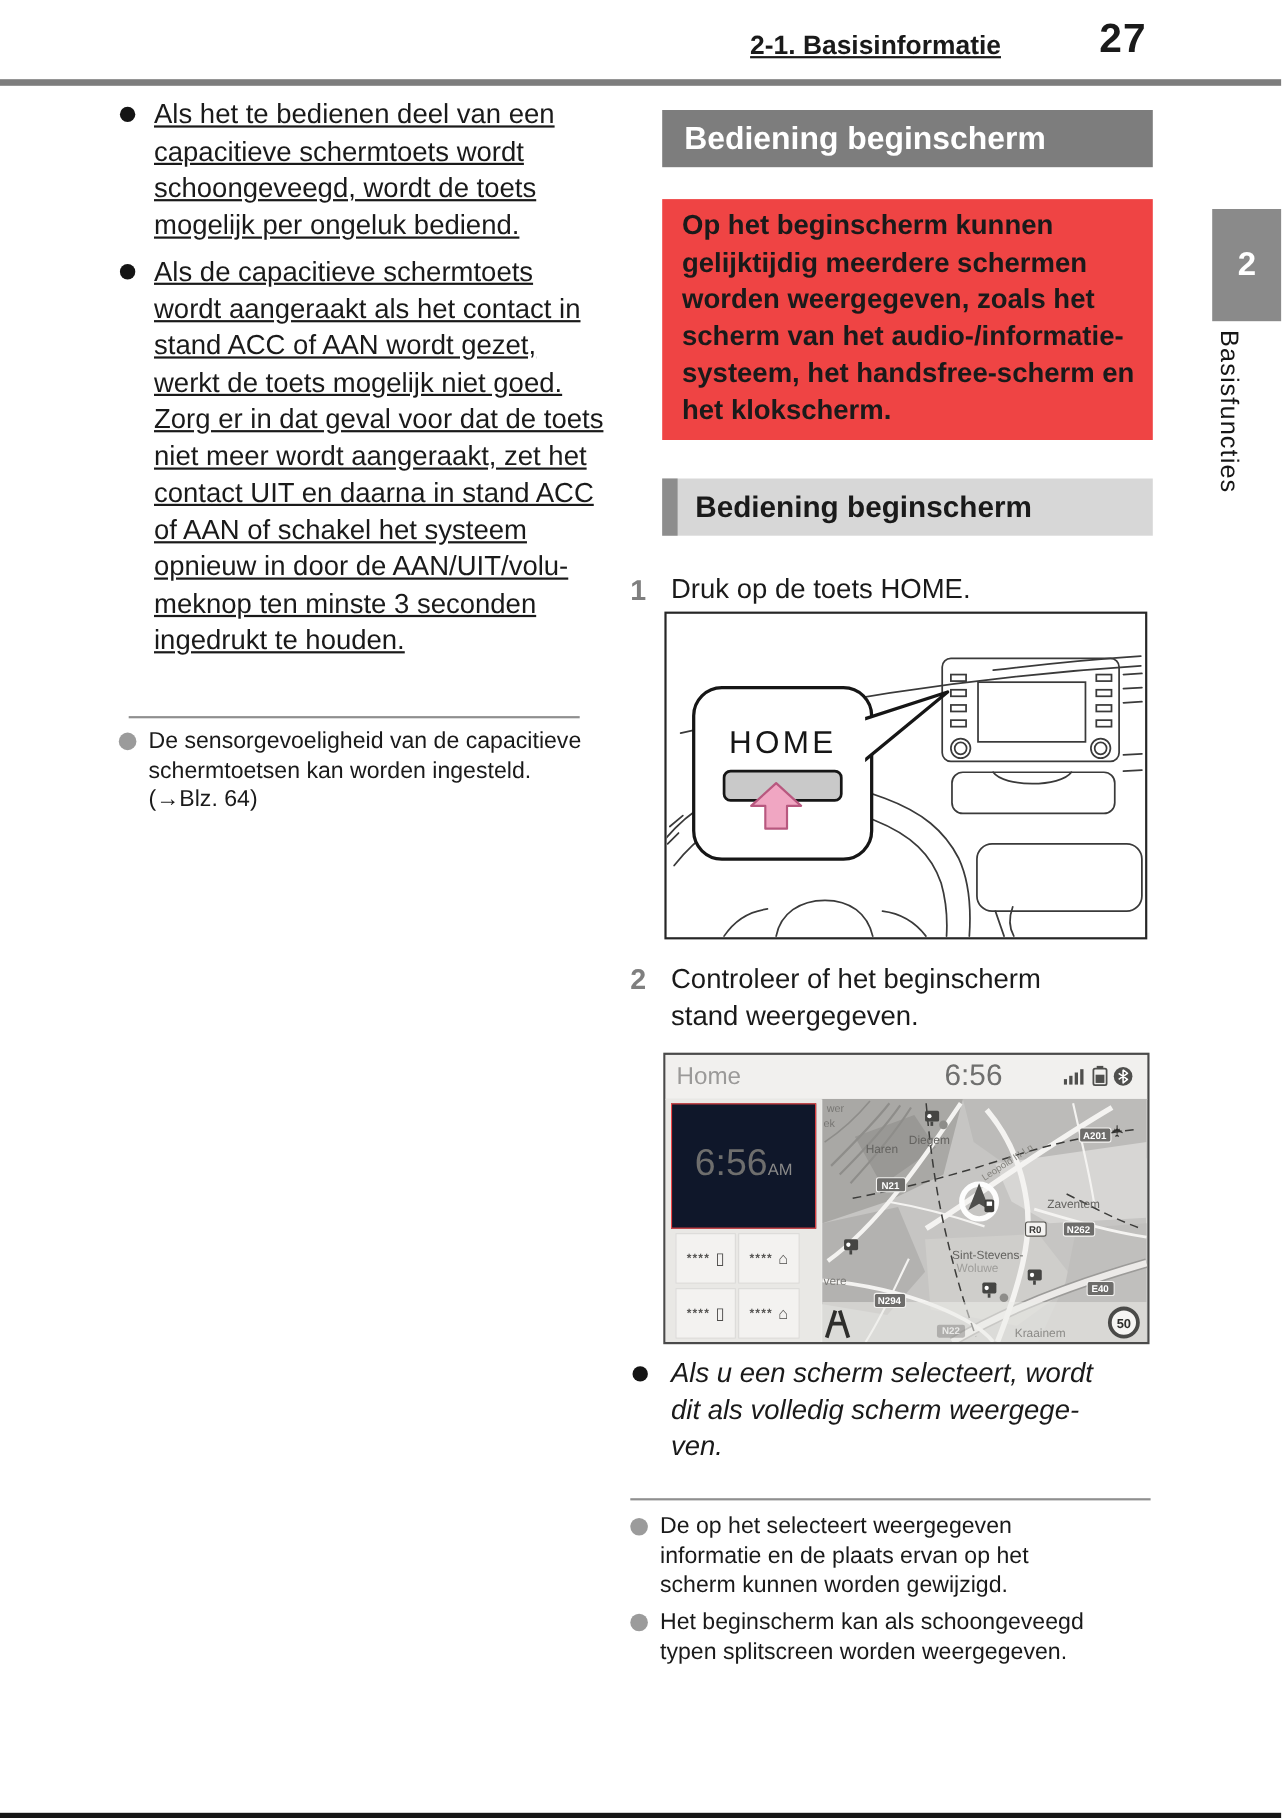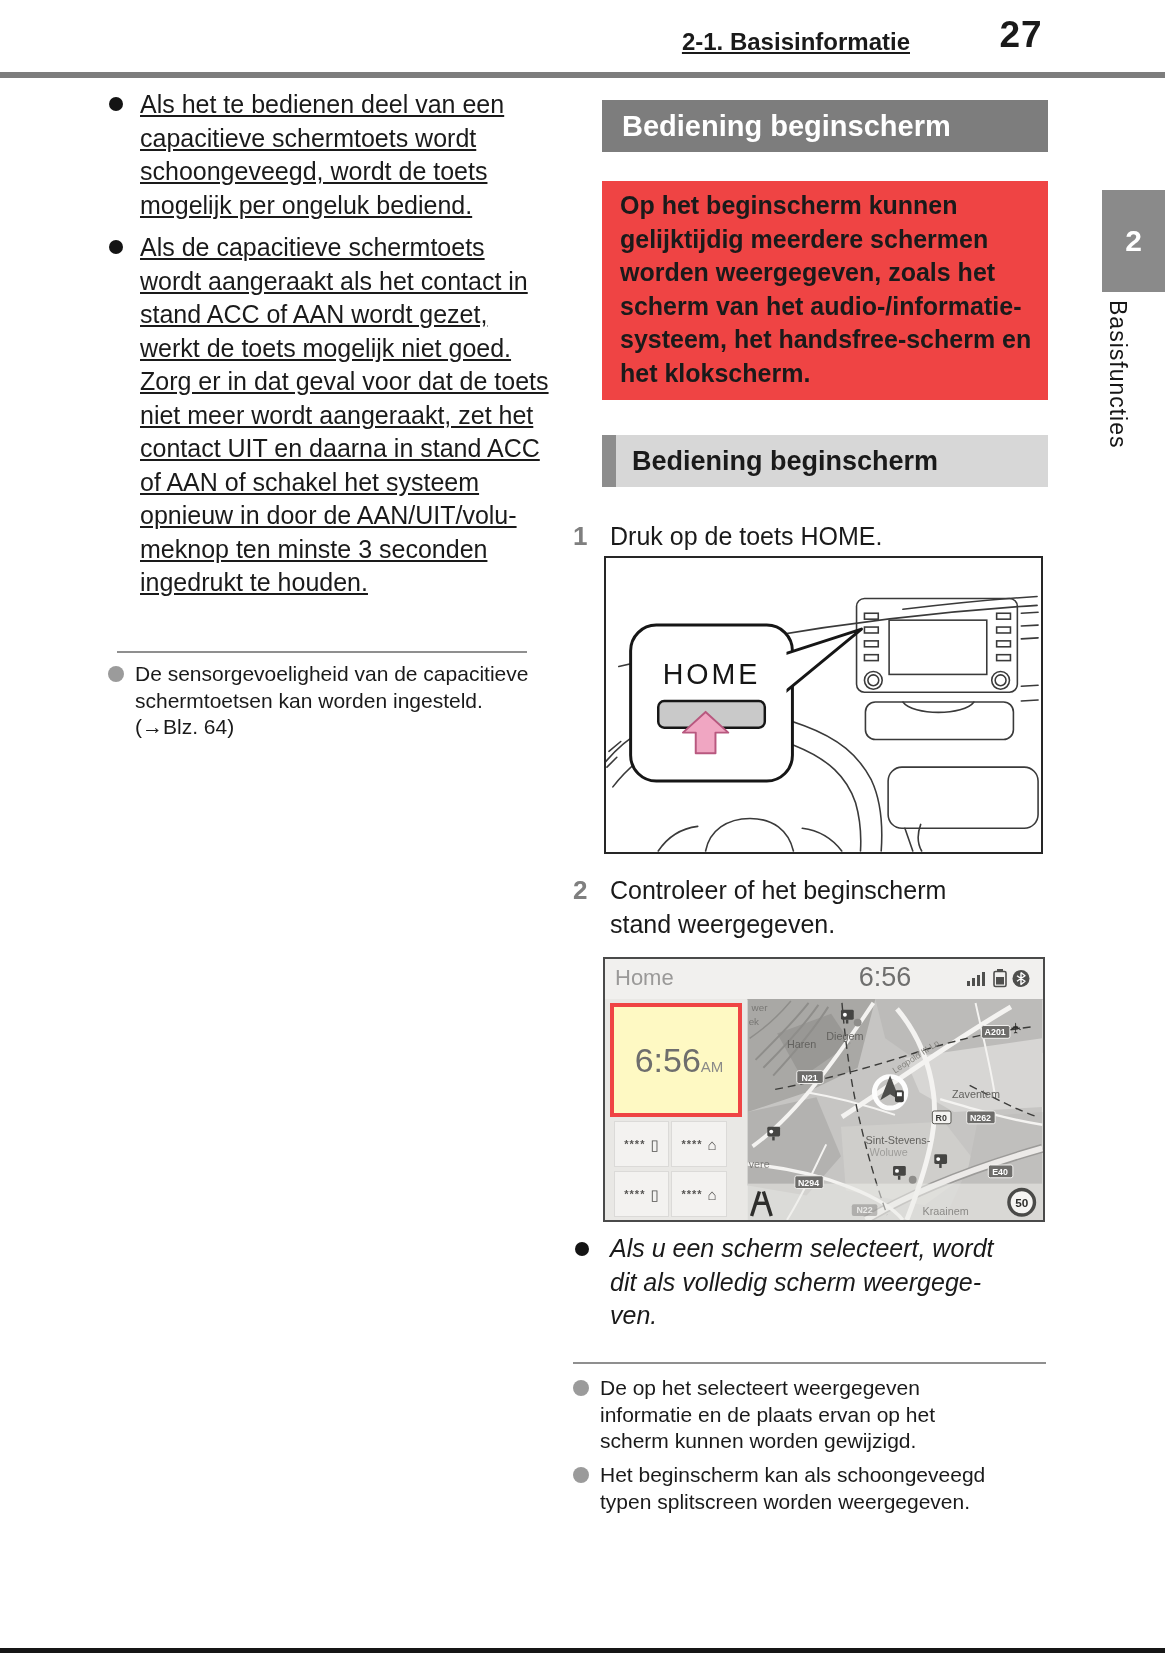--- a/index.html
+++ b/index.html
@@ -51,22 +51,22 @@
   
   .screen { position:absolute; left:603px; top:957px; width:442px; height:265px;
     border:2px solid #4a4a4a; box-sizing:border-box; background:#f4f3f1; overflow:hidden; }
   .scr-status { position:absolute; left:0; top:0; width:438px; height:40px; background:#f1f0ee;
     border-bottom:1px solid #cfcecc; }
   .scr-title { position:absolute; left:10px; top:6px; font-size:22px; color:#9a9998; }
   .scr-time { position:absolute; left:240px; top:3px; width:80px; text-align:center; font-size:27px; color:#6f6f6e; }
   .scr-staticons { position:absolute; right:12px; top:9px; }
   .scr-leftpanel { position:absolute; left:0; top:40px; width:142px; height:225px; background:#e9e8e5; }
   .scr-map { position:absolute; left:142px; top:40px; width:296px; height:221px; }
-  .scr-clock { position:absolute; left:5px; top:44px; width:132px; height:114px; background:#fef9c3;
-    border:4px solid #ef4444; box-sizing:border-box; }
+  .scr-clock { position:absolute; left:5px; top:44px; width:132px; height:114px; background:#0f172a;
+    border:1px solid #ef4444; box-sizing:border-box; }
   .clocktime { position:absolute; left:0; top:34px; width:130px; text-align:center;
     font-size:34px; color:#6e6e6d; }
   .clocktime .ampm { font-size:15px; color:#8a8a89; }
   .tile { position:absolute; background:#f3f2f0; border:1px solid #dbdad8; box-sizing:border-box;
     display:flex; align-items:center; justify-content:center; gap:5px; }
   .tile .stars { font-size:11px; letter-spacing:1px; color:#555452; font-weight:bold; }
   .tile .ticon { font-size:15px; color:#4f4e4c; line-height:1; }
   .tile1 { left:9px;  top:162px; width:55px; height:46px; }
   .tile2 { left:66px; top:162px; width:56px; height:46px; }
   .tile3 { left:9px;  top:212px; width:55px; height:46px; }

